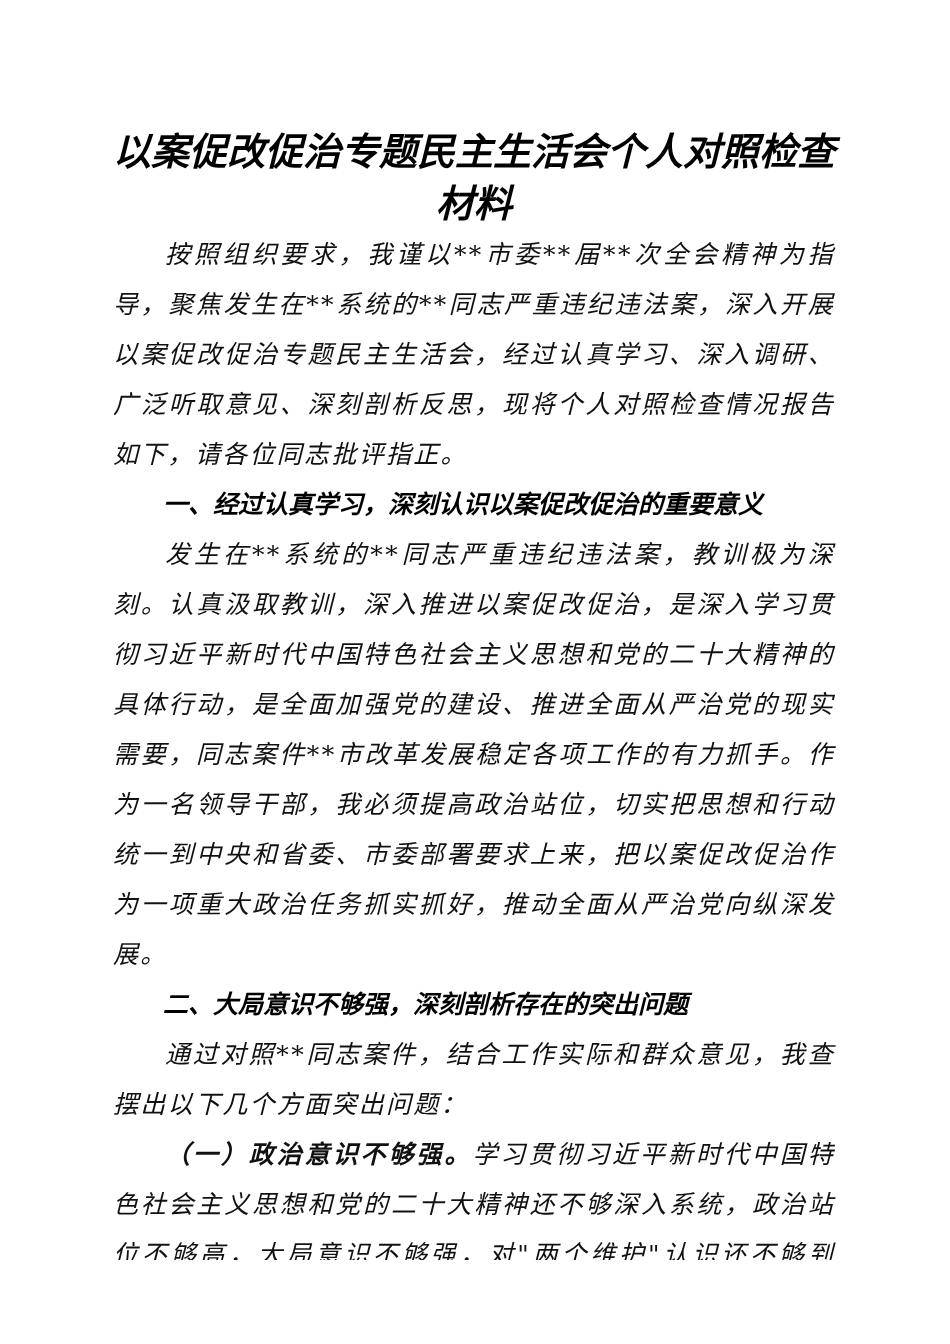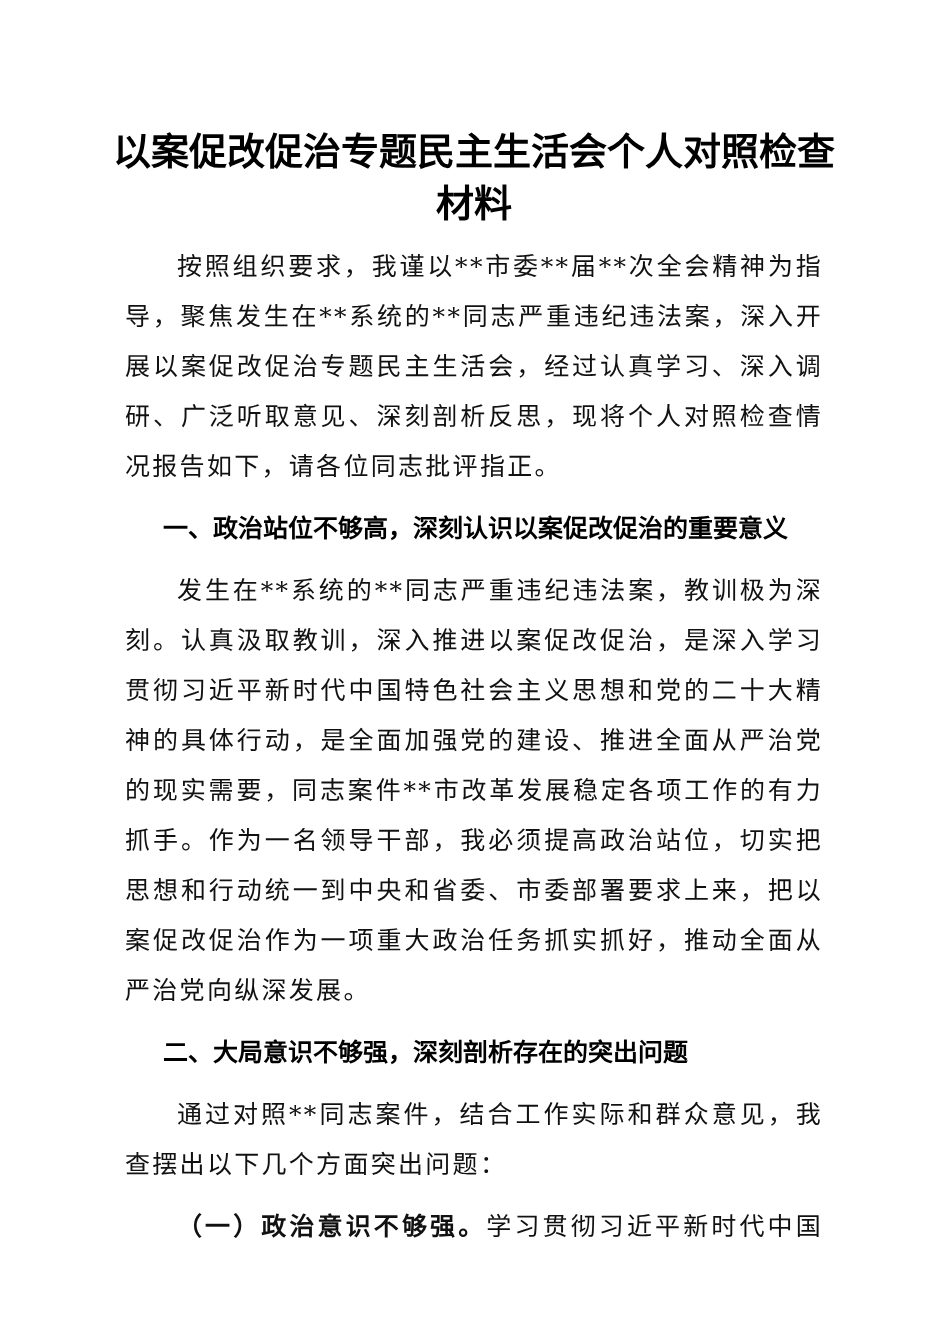--- a/index.html
+++ b/index.html
@@ -9,20 +9,21 @@
     background: #ffffff;
   }
 
   .page {
     position: relative;
     width: 950px;
     height: 1260px;
     background: #ffffff;
     overflow: hidden;
     box-sizing: border-box;
+    font-style: italic;
   }
 
   .content {
     position: absolute;
     left: 113px;
     top: 0;
     width: 722px;
   }
 
   
@@ -51,21 +52,21 @@
     text-indent: 50px;
     word-break: break-all;
   }
 
   
   .para {
     font-family: "DejaVu Serif", "Liberation Serif", serif;
     font-size: 25px;
     line-height: 50px;
     color: #111111;
-    margin: 12px;
+    margin: 0;
     text-indent: 52px;
     text-align: justify;
     text-justify: inter-character;
     letter-spacing: 2.3px;
     word-break: break-all;
   }
 
   .para b,
   .lead {
     font-weight: bold;
@@ -74,21 +75,21 @@
 </head>
 <body>
 
 <div class="page">
   <div class="content">
 
     <h1 class="doc-title">以案促改促治专题民主生活会个人对照检查材料</h1>
 
     <p class="para">按照组织要求，我谨以**市委**届**次全会精神为指导，聚焦发生在**系统的**同志严重违纪违法案，深入开展以案促改促治专题民主生活会，经过认真学习、深入调研、广泛听取意见、深刻剖析反思，现将个人对照检查情况报告如下，请各位同志批评指正。</p>
 
-    <h2 class="sec-heading">一、政治站位不够高，深刻认识以案促改促治的重要意义</h2>
+    <h2 class="sec-heading">一、经过认真学习，深刻认识以案促改促治的重要意义</h2>
 
     <p class="para">发生在**系统的**同志严重违纪违法案，教训极为深刻。认真汲取教训，深入推进以案促改促治，是深入学习贯彻习近平新时代中国特色社会主义思想和党的二十大精神的具体行动，是全面加强党的建设、推进全面从严治党的现实需要，同志案件**市改革发展稳定各项工作的有力抓手。作为一名领导干部，我必须提高政治站位，切实把思想和行动统一到中央和省委、市委部署要求上来，把以案促改促治作为一项重大政治任务抓实抓好，推动全面从严治党向纵深发展。</p>
 
     <h2 class="sec-heading">二、大局意识不够强，深刻剖析存在的突出问题</h2>
 
     <p class="para">通过对照**同志案件，结合工作实际和群众意见，我查摆出以下几个方面突出问题：</p>
 
     <p class="para"><span class="lead">（一）政治意识不够强。</span><span>学习贯彻习近平新时代中国特色社会主义思想和党的二十大精神还不够深入系统，政治站位不够高，大局意识不够强，对"两个维护"认识还不够到位，落实</span></p>
 
   </div>

